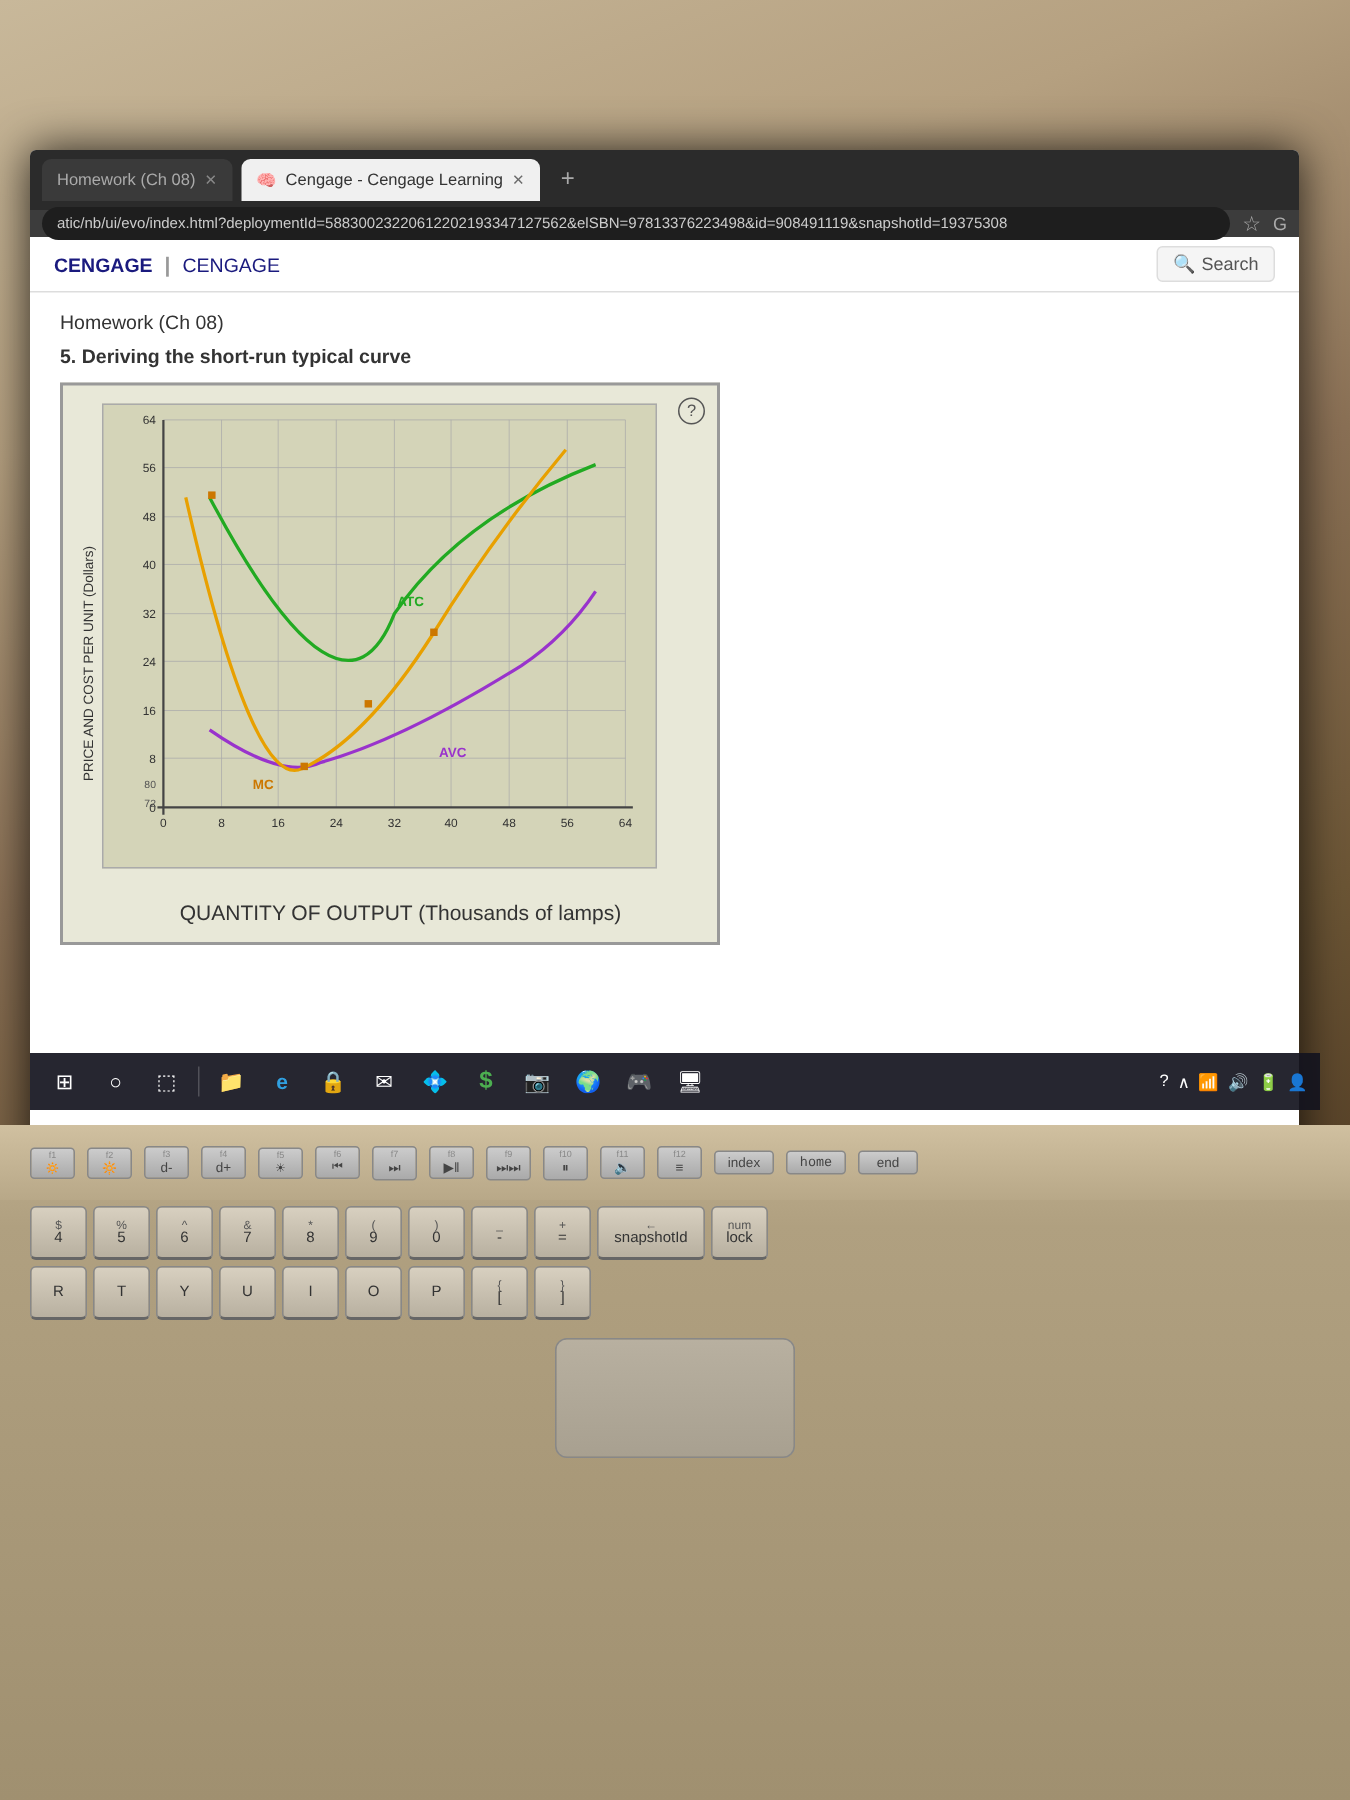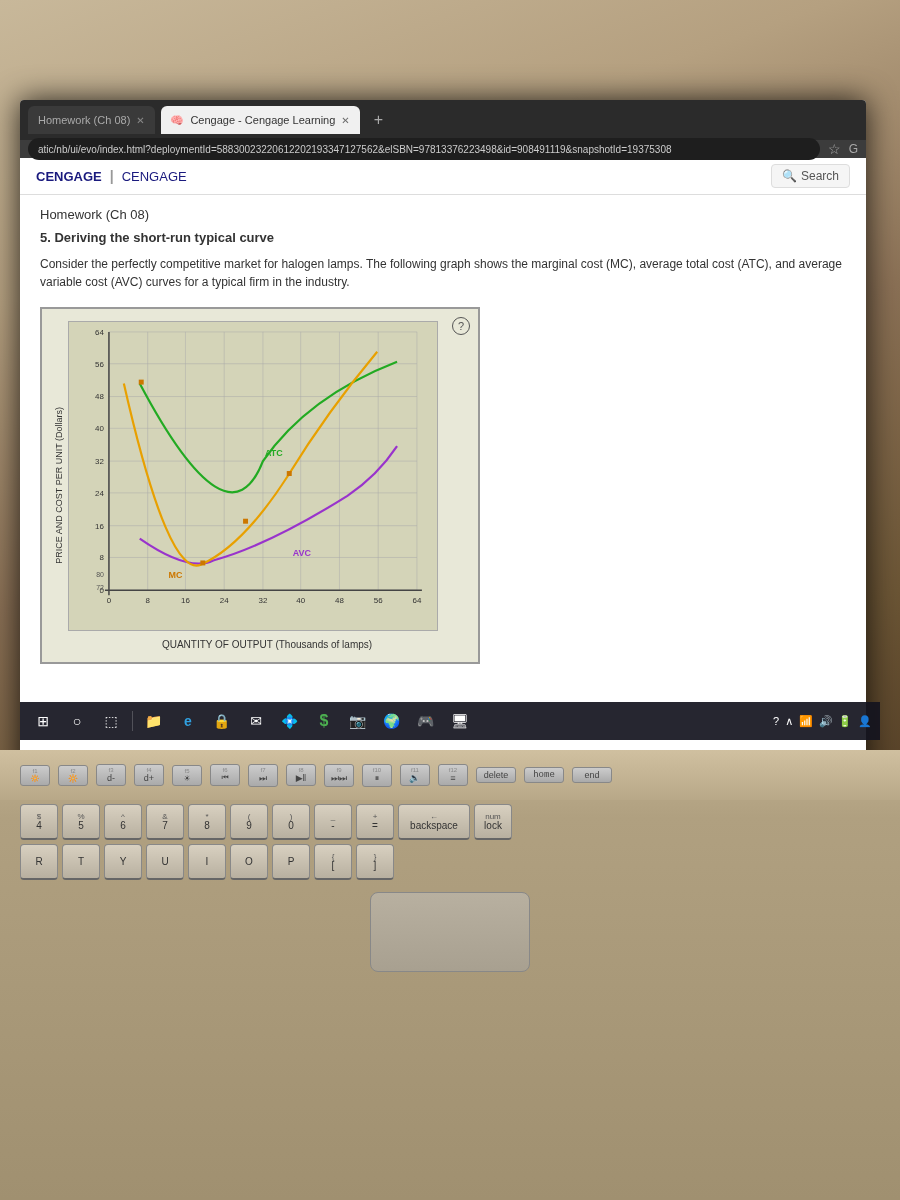--- a/index.html
+++ b/index.html
@@ -381,21 +381,20 @@
     </div>
 
     <div class="main-content">
       <div class="hw-title">Homework (Ch 08)</div>
 
       <div class="question-title">
         <span>5.</span>
         <span>Deriving the short-run typical curve</span>
       </div>
 
-      <div class="question-desc">Consider the perfectly competitive market for halogen lamps. The following graph shows the marginal cost (MC), average total cost (ATC), and average variable cost (AVC) curves for a typical firm in the industry.</div>
 
       <div class="chart-container">
         <div class="chart-help">?</div>
 
         <div style="display:flex;align-items:stretch;gap:4px;">
 
           <div style="display:flex;align-items:center;">
             <div class="y-axis-label">PRICE AND COST PER UNIT (Dollars)</div>
           </div>
 
@@ -459,21 +458,21 @@
               <rect x="175" y="198" width="5" height="5" fill="#cc7700"></rect>
               <rect x="219" y="150" width="5" height="5" fill="#cc7700"></rect>
 
               <text x="197" y="135" font-size="9" fill="#22aa22" font-weight="bold">ATC</text>
               <text x="225" y="236" font-size="9" fill="#9933cc" font-weight="bold">AVC</text>
               <text x="100" y="258" font-size="9" fill="#cc7700" font-weight="bold">MC</text>
 
             </svg>
 
             
-            <div style="text-align:center;font-size:10px;color:#333;margin-top:4px;">QUANTITY OF OUTPUT (Thousands of lamps)</div>
+            <div style="text-align:center;font-size:14px;color:#333;margin-top:16px;">QUANTITY OF OUTPUT (Thousands of lamps)</div>
           </div>
         </div>
       </div>
 
     </div>
   </div>
 </div>
 
 <div class="taskbar">
   <div class="taskbar-btn">⊞</div>
@@ -546,21 +545,21 @@
     </div>
     <div class="fn-key">
       <div style="font-size:6px;color:#888;">f11</div>
       <div style="font-size:9px;">🔉</div>
     </div>
     <div class="fn-key">
       <div style="font-size:6px;color:#888;">f12</div>
       <div style="font-size:9px;">≡</div>
     </div>
     <div class="fn-key" style="min-width:40px;">
-      <div style="font-size:9px;">delete</div>
+      <div style="font-size:9px;">index</div>
     </div>
     <div class="fn-key" style="min-width:40px;">
       <div style="font-size:9px;font-family:Liberation Mono, monospace;">home</div>
     </div>
     <div class="fn-key" style="min-width:40px;">
       <div style="font-size:9px;">end</div>
     </div>
   </div>
 
   <div class="key-grid">
@@ -596,21 +595,21 @@
       <div class="key">
         <span class="top-char">_</span>
         <span class="bot-char">-</span>
       </div>
       <div class="key">
         <span class="top-char">+</span>
         <span class="bot-char">=</span>
       </div>
       <div class="key wider">
         <span class="top-char">←</span>
-        <span class="bot-char">backspace</span>
+        <span class="bot-char">snapshotId</span>
       </div>
       <div class="key">
         <span class="top-char">num</span>
         <span class="bot-char">lock</span>
       </div>
     </div>
 
     <div class="key-row">
       <div class="key">
         <span class="bot-char">R</span>

